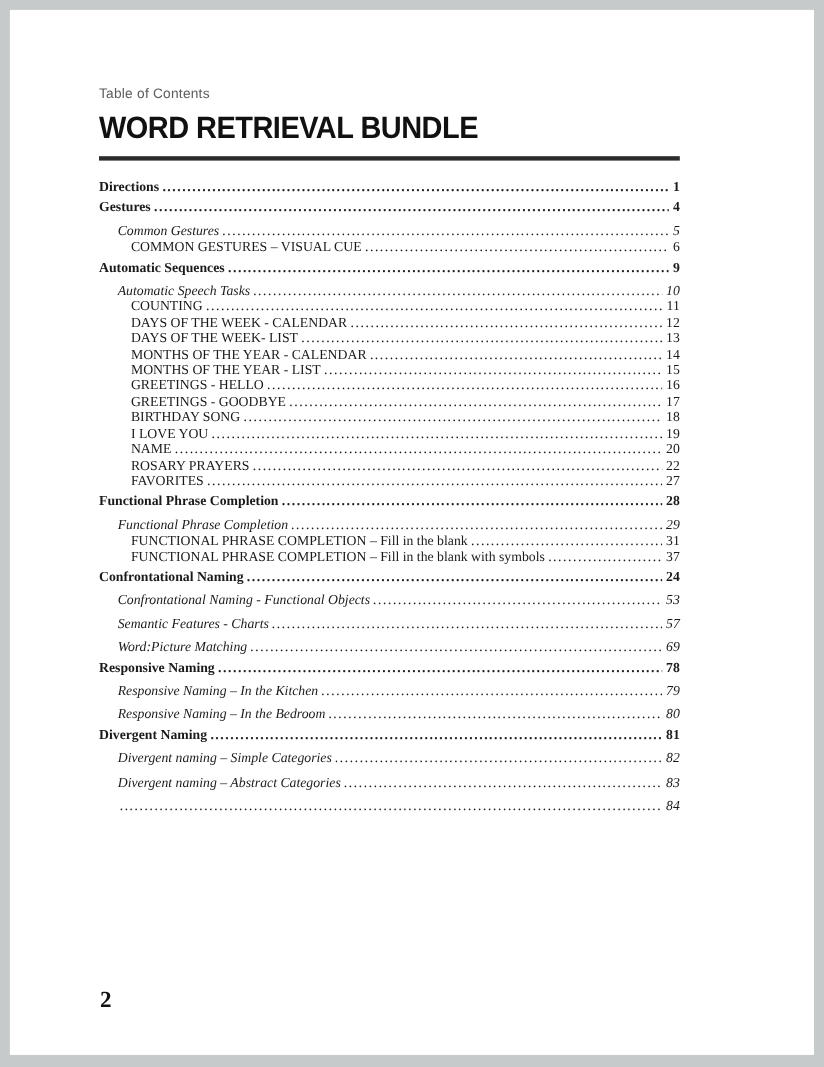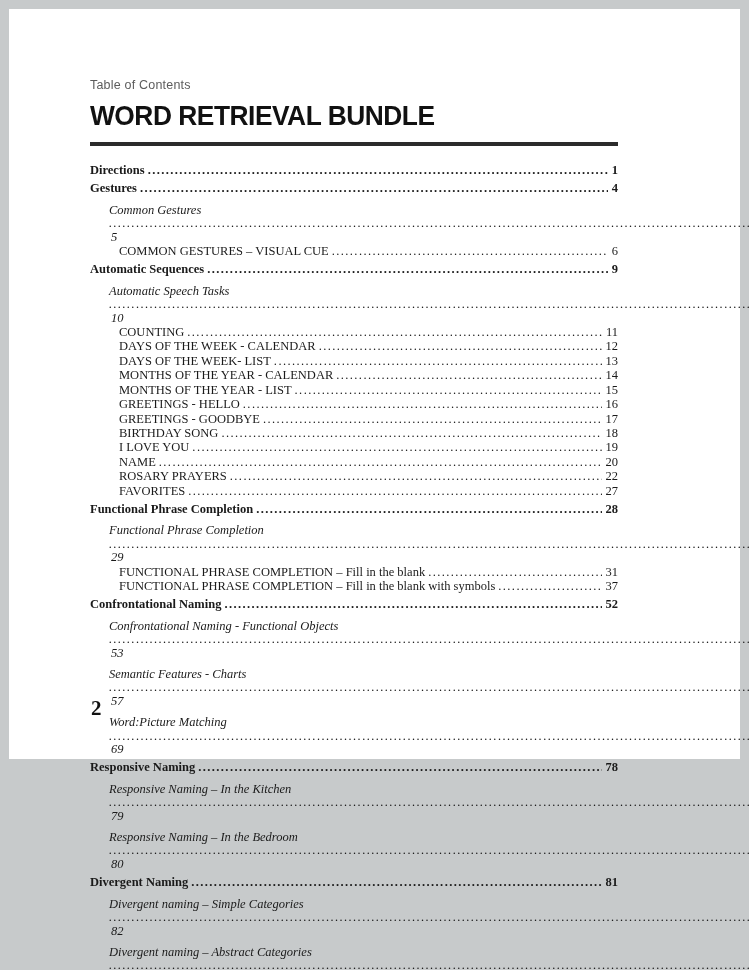--- a/index.html
+++ b/index.html
@@ -8,21 +8,21 @@
     width: 749px;
     height: 970px;
     background: #c7cacb;
     font-family: "Liberation Serif", serif;
   }
   .sheet {
     position: absolute;
     left: 9px;
     top: 9px;
     width: 731px;
-    height: 750px;
+    height: 950px;
     background: #ffffff;
   }
   .content {
     margin-left: 81px;
     margin-right: 122px;
     padding-top: 69px;
   }
   .kicker {
     font-family: "Liberation Sans", sans-serif;
     font-size: 12.5px;
@@ -50,21 +50,21 @@
     font-size: 12.5px;
     color: #1a1a1a;
     line-height: 13.4px;
   }
   .toc-row {
     display: flex;
     align-items: baseline;
     white-space: nowrap;
   }
   .toc-row.l0 { margin-top: 5px; font-weight: bold; }
-  .toc-row.l1 { margin-top: 8px;  font-style: italic; padding-left: 17px; flex-direction: column; }
+  .toc-row.l1 { margin-top: 8px;  font-style: italic; padding-left: 17px; }
   .toc-row.l2 { margin-top: 1px;  padding-left: 29px; }
   .toc-row:first-child { margin-top: 16px; text-align: right; }
   .toc-label { flex: 0 0 auto; padding-right: 1px; }
   .leader {
     flex: 1 1 auto;
     overflow: hidden;
     min-width: 8px;
     margin: 0 2px;
   }
   .leader::after {
@@ -197,21 +197,21 @@
           <span class="toc-page">31</span>
         </div>
         <div class="toc-row l2">
           <span class="toc-label">FUNCTIONAL PHRASE COMPLETION – Fill in the blank with symbols</span>
           <span class="leader"></span>
           <span class="toc-page">37</span>
         </div>
         <div class="toc-row l0">
           <span class="toc-label">Confrontational Naming</span>
           <span class="leader"></span>
-          <span class="toc-page">52</span>
+          <span class="toc-page">24</span>
         </div>
         <div class="toc-row l1">
           <span class="toc-label">Confrontational Naming - Functional Objects</span>
           <span class="leader"></span>
           <span class="toc-page">53</span>
         </div>
         <div class="toc-row l1">
           <span class="toc-label">Semantic Features - Charts</span>
           <span class="leader"></span>
           <span class="toc-page">57</span>

